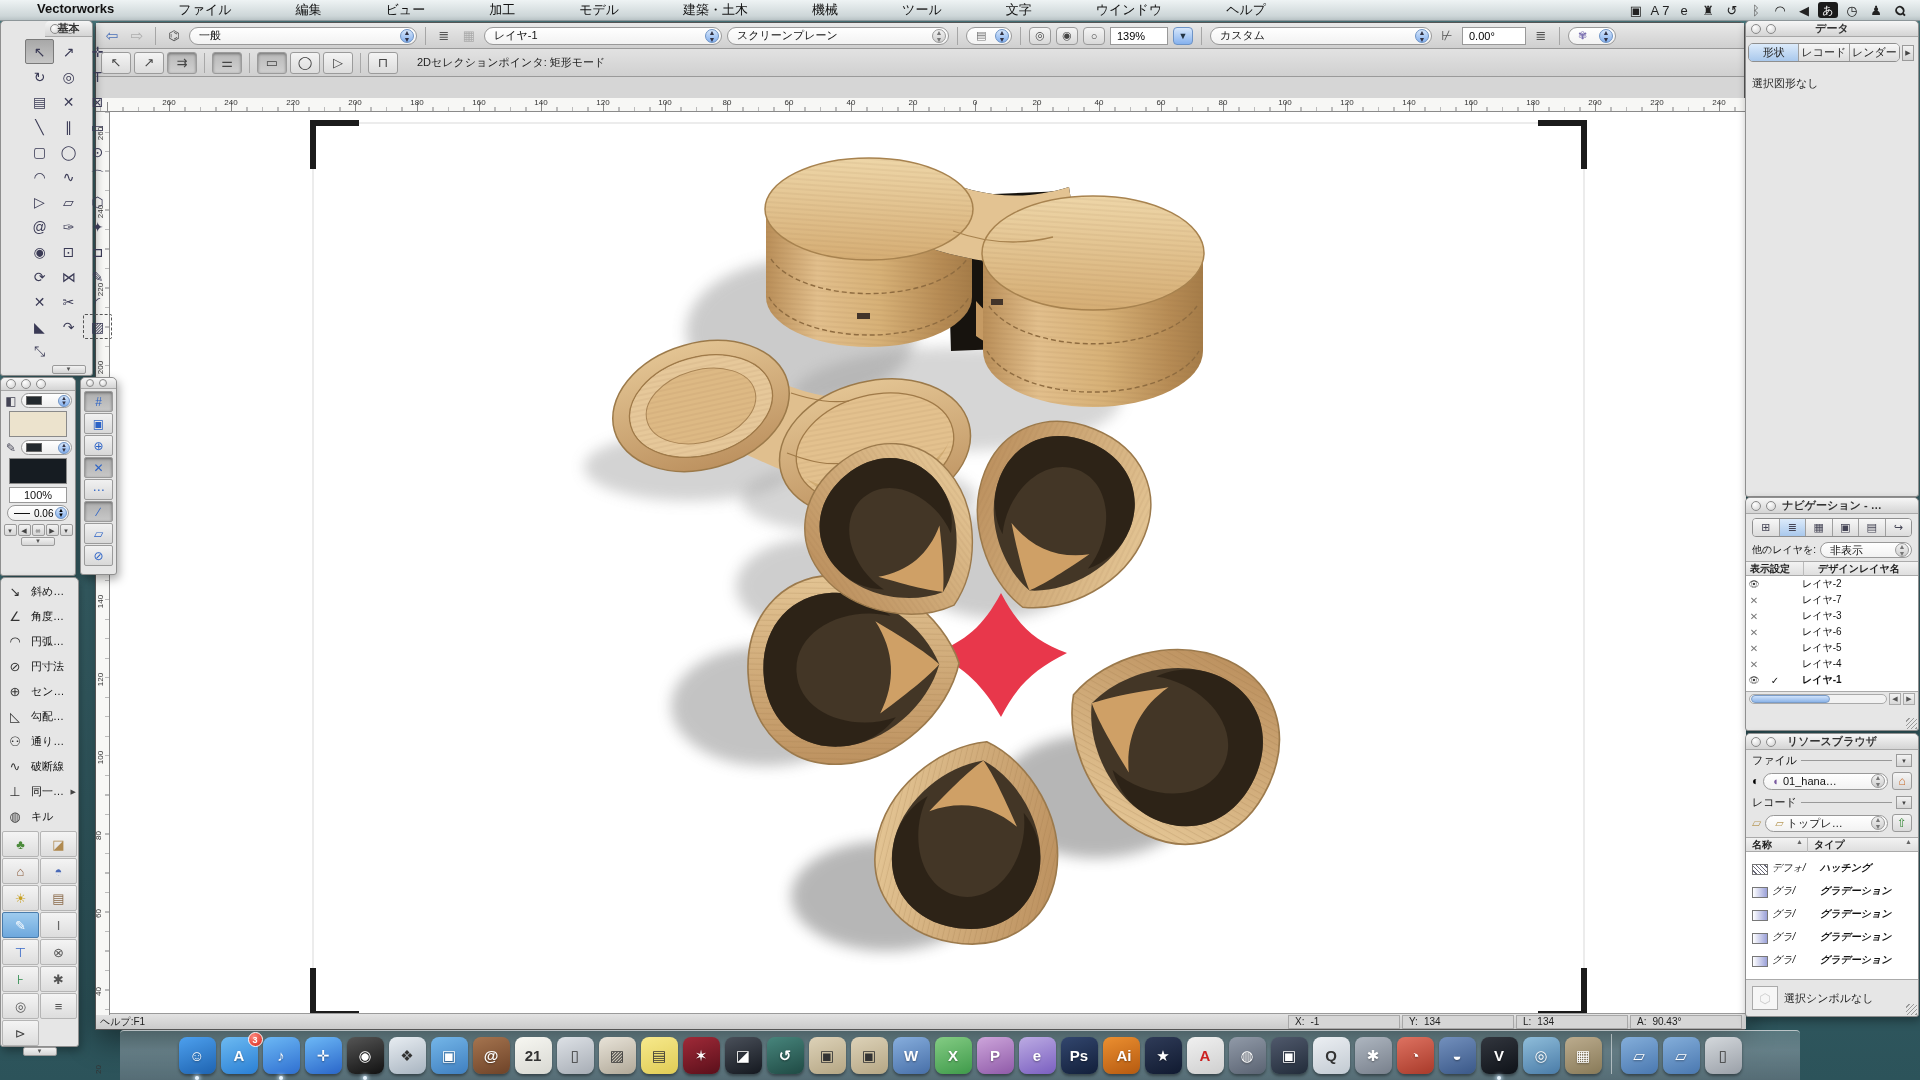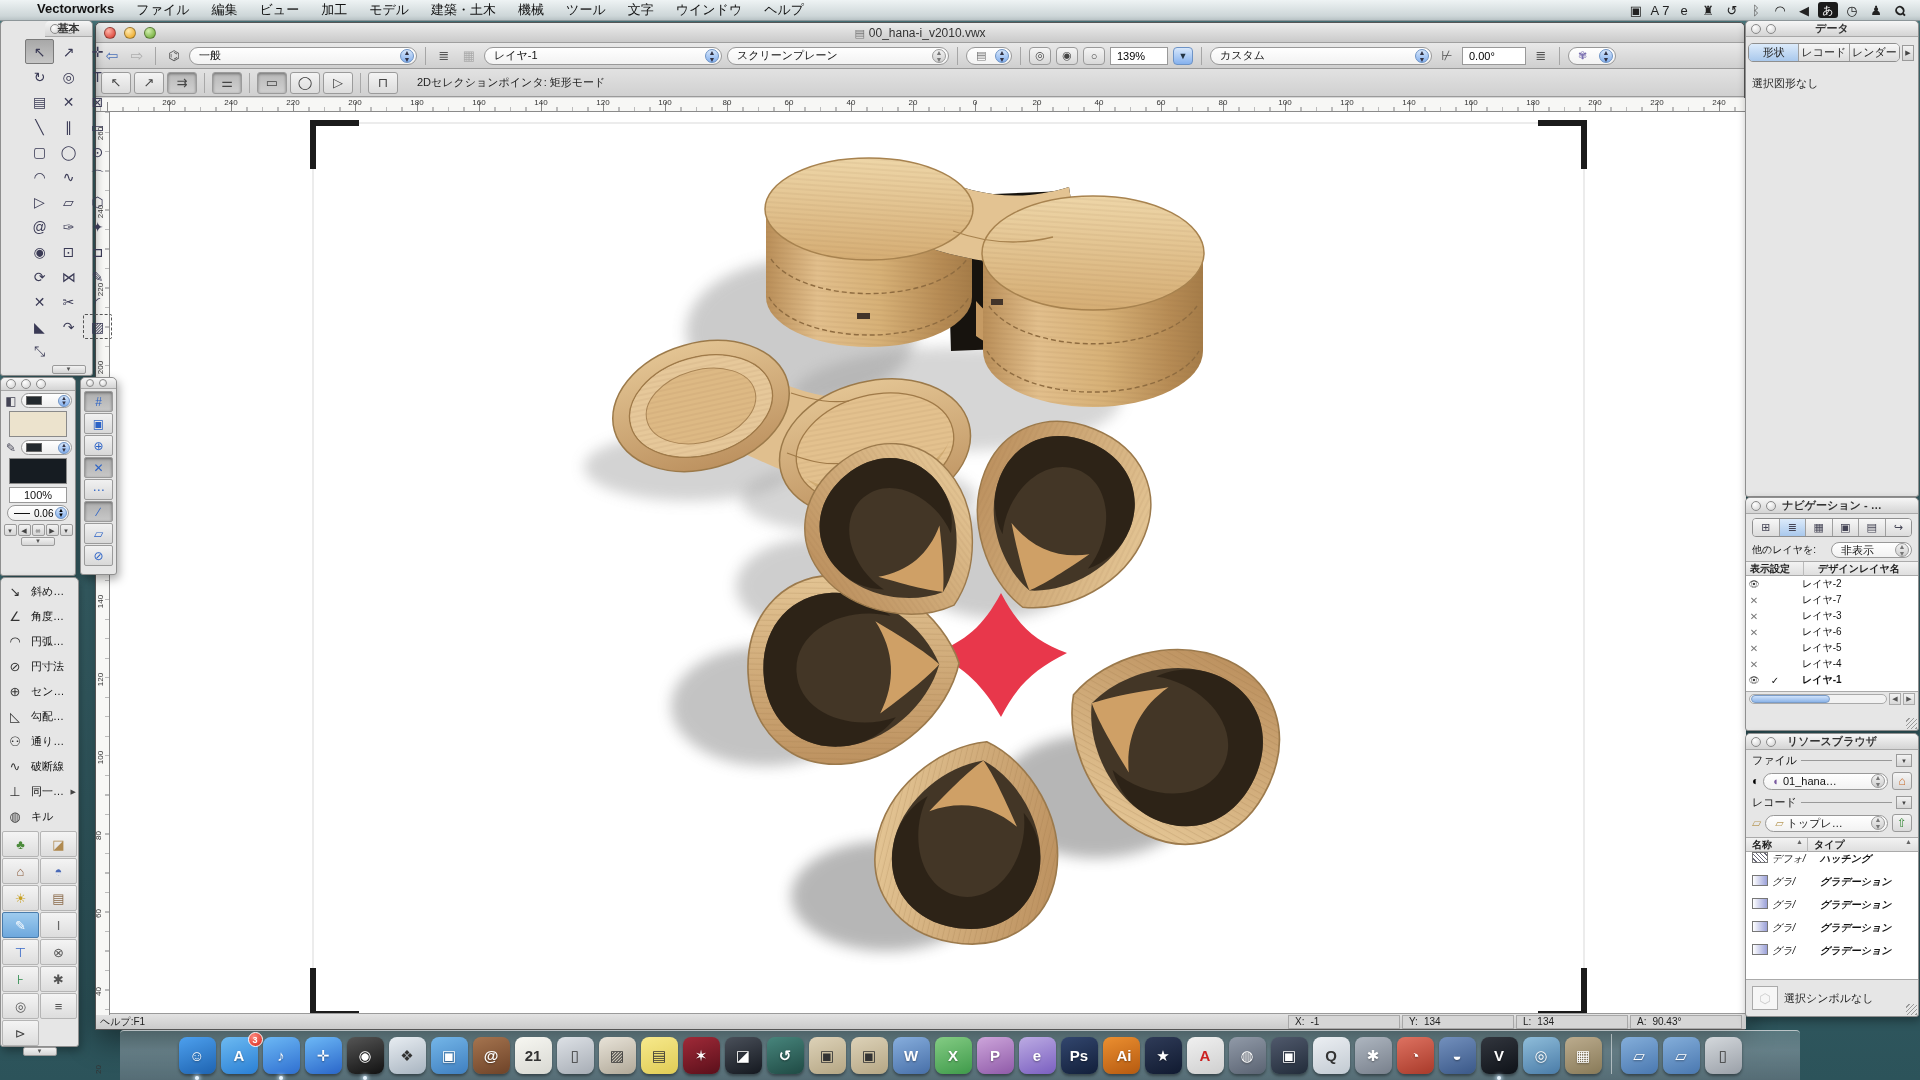--- a/index.html
+++ b/index.html
@@ -171,21 +171,21 @@
     font-size:7px; color:#444; display:flex; align-items:center; justify-content:center; margin-left:2px;}
   .data-empty { font-size:11px; color:#222; padding:10px 6px; }
 
   .pal-nav { left:1745px; top:497px; width:174px; height:234px; }
   .nav-toolbar { display:flex; padding:4px 6px 2px; }
   .nav-seg { display:flex; border:1px solid #8f8f8f; border-radius:4px; overflow:hidden; flex:1; height:19px;}
   .nav-seg .nbtn { flex:1; display:flex; align-items:center; justify-content:center; font-size:11px; color:#445;
     background:linear-gradient(#f7f7f7,#dcdcdc); border-right:1px solid #9f9f9f;}
   .nav-seg .nbtn:last-child{border-right:none;}
   .nav-seg .nbtn.sel { background:linear-gradient(#dcebfb,#a9c8ec); }
-  .other-row { display:flex; align-items:center; font-size:10px; padding:3px 6px; gap:15px; color:#111;}
+  .other-row { display:flex; align-items:center; font-size:10px; padding:3px 6px; gap:4px; color:#111;}
   .other-row .combo { flex:1; height:16px; }
   .lyr-head { display:flex; font-size:10px; font-weight:bold; color:#222; border-top:1px solid #aaa;
     border-bottom:1px solid #aaa; background:linear-gradient(#f2f2f2,#dfdfdf); height:15px; align-items:center;}
   .lyr-head .c1{ width:58px; padding-left:4px; border-right:1px solid #bbb;}
   .lyr-head .c2{ flex:1; padding-left:14px;}
   .lyr-rows { background:#fff; height:116px; border-bottom:1px solid #aaa; }
   .lyr-row { display:flex; align-items:center; height:16px; font-size:10px; color:#111;}
   .lyr-row .vis { width:16px; text-align:center; font-size:9px; color:#333;}
   .lyr-row .hid { width:16px; text-align:center; font-size:10px; color:#777;}
   .lyr-row .chk { width:26px; text-align:center; font-size:10px; color:#111;}
@@ -207,21 +207,21 @@
   .rb-row .lead { font-size:12px; }
   .rb-row .combo { flex:1; height:17px; }
   .rb-row .side-btn { width:20px; height:18px; border:1px solid #9a9a9a; border-radius:3px;
     background:linear-gradient(#f5f5f5,#dadada); display:flex; align-items:center; justify-content:center; font-size:12px;}
   .rb-head { display:flex; font-size:10px; font-weight:bold; color:#222; border-top:1px solid #aaa;
     border-bottom:1px solid #aaa; background:linear-gradient(#f2f2f2,#dfdfdf); height:15px; align-items:center; margin-top:3px;}
   .rb-head .c1{ width:62px; padding-left:6px; border-right:1px solid #bbb; display:flex; justify-content:space-between; padding-right:4px;}
   .rb-head .c2{ flex:1; padding-left:6px; display:flex; justify-content:space-between; padding-right:6px;}
   .rb-head .arr { font-size:7px; color:#666; }
   .rb-rows { background:#fff; height:128px; border-bottom:1px solid #aaa;}
-  .rb-row2 { display:flex; align-items:flex-start; height:23px; font-size:10px; color:#111;}
+  .rb-row2 { display:flex; align-items:flex-end; height:23px; font-size:10px; color:#111;}
   .rb-swatch { width:16px; height:11px; border:1px solid #777; margin:0 4px 0 6px;}
   .rb-swatch.hatch { background:repeating-linear-gradient(45deg,#fff 0 2px,#667 2px 3px);}
   .rb-swatch.grad { background:linear-gradient(90deg,#fff,#9aa0d8);}
   .rb-name { width:40px; font-style:italic; }
   .rb-type { font-style:italic; font-weight:bold; padding-left:8px;}
   .rb-footer { display:flex; align-items:center; gap:6px; padding:6px; font-size:11px; color:#222;}
   .rb-footer .symbox { width:26px; height:24px; border:1px solid #aaa; background:#f6f6f6;
     display:flex; align-items:center; justify-content:center; color:#ccc; font-size:13px;}
   .grip { position:absolute; right:1px; bottom:1px; width:11px; height:11px;
     background:repeating-linear-gradient(135deg,transparent 0 2px,#9a9a9a 2px 3px);}
@@ -240,21 +240,21 @@
     font-size:9px; font-weight:bold; display:flex; align-items:center; justify-content:center;}
   .dock-icon .run { position:absolute; bottom:-6px; left:50%; transform:translateX(-50%);
     width:4px; height:4px; border-radius:50%; background:#eaf6ff; box-shadow:0 0 4px 1px #cfeaff;}
   .dock-sep { width:1px; height:40px; background:rgba(255,255,255,.5); margin:0 4px; }
 </style>
 </head>
 <body>
 
 <div class="menubar" data-name="menu-bar">
   <span class="apple" data-name="apple-menu"></span>
-  <span id="menu-items" style="display: inline-flex;">
+  <span id="menu-items" style="display: inline-flex; gap: 42px;">
       <span class="menu-item app-name" data-name="menu-app">Vectorworks</span>
       <span class="menu-item" data-name="menu-item-1">ファイル</span>
       <span class="menu-item" data-name="menu-item-2">編集</span>
       <span class="menu-item" data-name="menu-item-3">ビュー</span>
       <span class="menu-item" data-name="menu-item-4">加工</span>
       <span class="menu-item" data-name="menu-item-5">モデル</span>
       <span class="menu-item" data-name="menu-item-6">建築・土木</span>
       <span class="menu-item" data-name="menu-item-7">機械</span>
       <span class="menu-item" data-name="menu-item-8">ツール</span>
       <span class="menu-item" data-name="menu-item-9">文字</span>
@@ -271,30 +271,20 @@
       <span class="mstat" data-name="wifi-icon">◠</span>
       <span class="mstat" data-name="volume-icon">◀</span>
       <span class="mstat badge-ja" data-name="input-ja-badge">あ</span>
       <span class="mstat" data-name="clock-icon">◷</span>
       <span class="mstat" data-name="user-icon">♟</span>
       <span class="mstat" data-name="spotlight-icon">Ϙ</span>
     </span>
 </div>
 
 <div class="vw-window" data-name="vectorworks-window">
-  <div class="titlebar" data-name="window-title-bar">
-    <div class="tlights">
-      <span class="tl red" data-name="close-button"></span>
-      <span class="tl yellow" data-name="minimize-button"></span>
-      <span class="tl green" data-name="zoom-button"></span>
-    </div>
-    <div class="wtitle" data-name="window-title">
-      <span class="doc" data-name="document-icon">▤</span><span>00_hana-i_v2010.vwx</span>
-    </div>
-  </div>
 
   <div class="toolbar" data-name="view-toolbar">
     <span class="nav-arrow" data-name="back-button">⇦</span>
     <span class="nav-arrow fwd" data-name="forward-button">⇨</span>
     <span class="tb-sep"></span>
     <span class="tb-icon" data-name="workspace-icon">⌬</span>
     <span class="combo" style="width:228px" data-name="tool-set-combo">
       <span>一般</span>
         <span class="stp">
           <span>▲</span>

